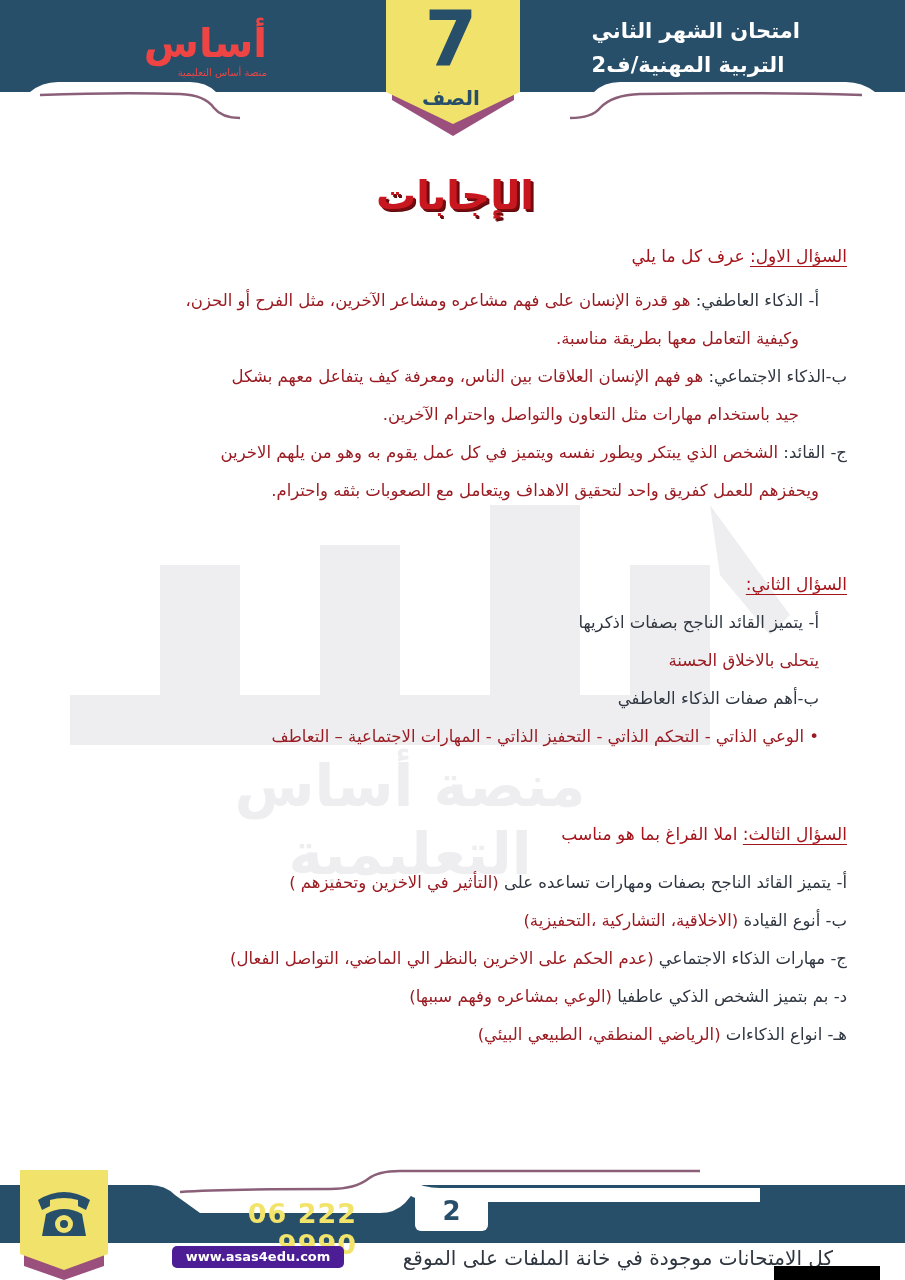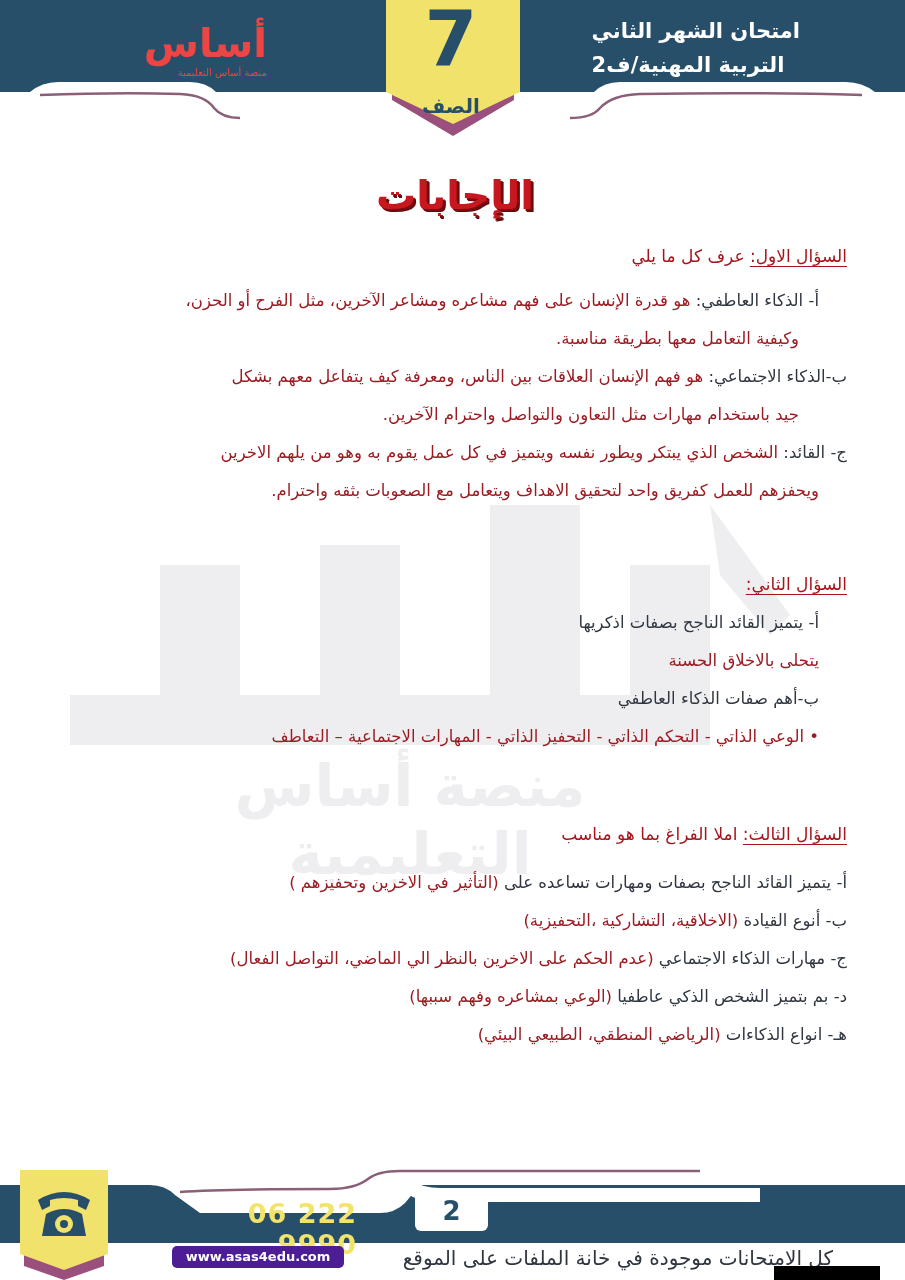--- a/index.html
+++ b/index.html
@@ -11,21 +11,21 @@
   
   .hdr-band { position:absolute; left:0; top:0; width:905px; height:92px; background:#274f69; }
   .hdr-svg { position:absolute; left:0; top:0; width:905px; height:140px; }
   .hdr-title { position:absolute; right:105px; top:14px; direction:rtl; text-align:left;
     color:#ffffff; font-weight:bold; font-size:21px; line-height:34px; }
   .logo { position:absolute; left:122px; top:20px; width:145px; height:70px; color:#ef4444; text-align:right; }
   .logo-word { font-size:40px; font-weight:bold; line-height:46px; letter-spacing:-1px; direction:rtl; }
   .logo-sub { font-size:10px; line-height:14px; direction:rtl; }
   .grade-num { position:absolute; left:386px; top:-6px; width:130px; text-align:center;
     font-size:76px; font-weight:bold; color:#274f69; line-height:90px; }
-  .grade-label { position:absolute; left:386px; top:94px; width:130px; text-align:center;
+  .grade-label { position:absolute; left:386px; top:86px; width:130px; text-align:center;
     font-size:20px; font-weight:bold; color:#274f69; direction:rtl; }
   
   .answers-title { position:absolute; left:370px; top:172px; width:170px; text-align:center;
     direction:rtl; font-size:40px; font-weight:bold; color:#c8171e;
     text-shadow:2px 2px 0 #7a0c10, 3px 3px 0 #5a0a0c; letter-spacing:-1px; }
   
   .wm-big { position:absolute; left:70px; top:505px; width:720px; height:240px; }
   .wm-text { position:absolute; left:130px; top:752px; width:560px; text-align:center;
     direction:rtl; font-size:58px; font-weight:bold; color:#eeeef0; }
   

